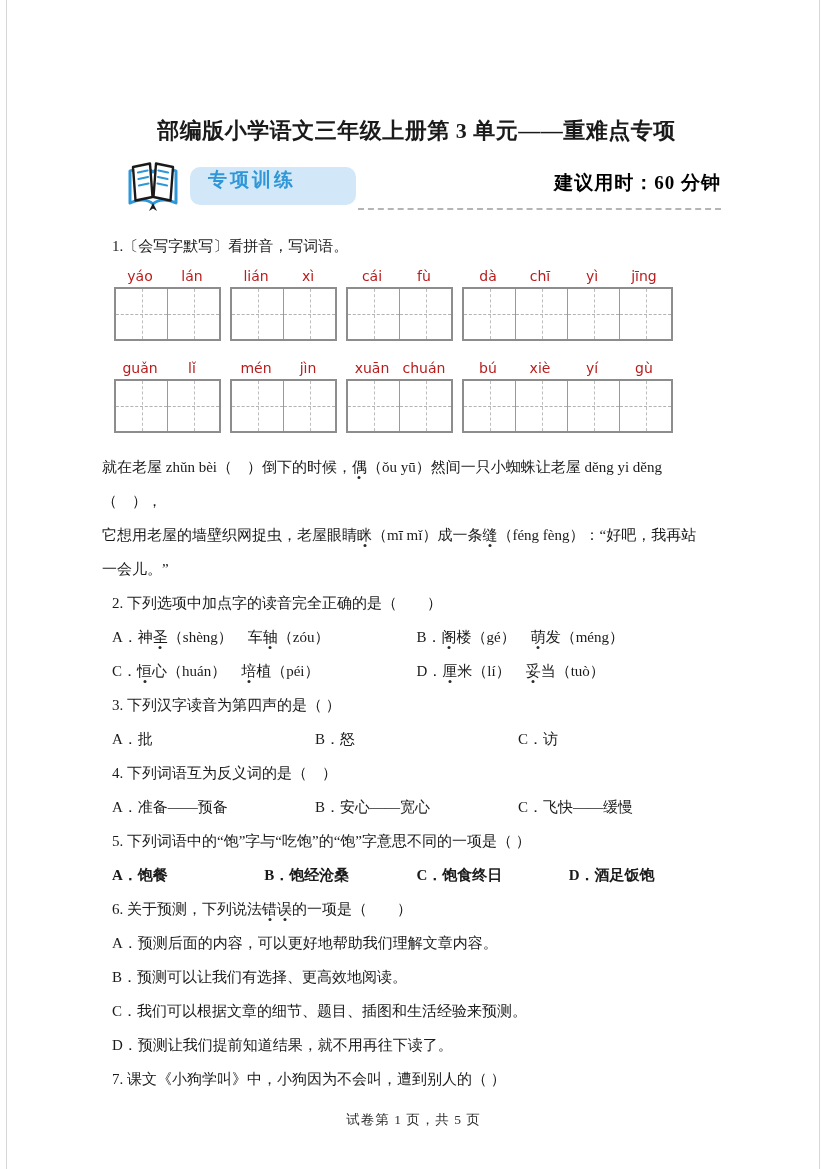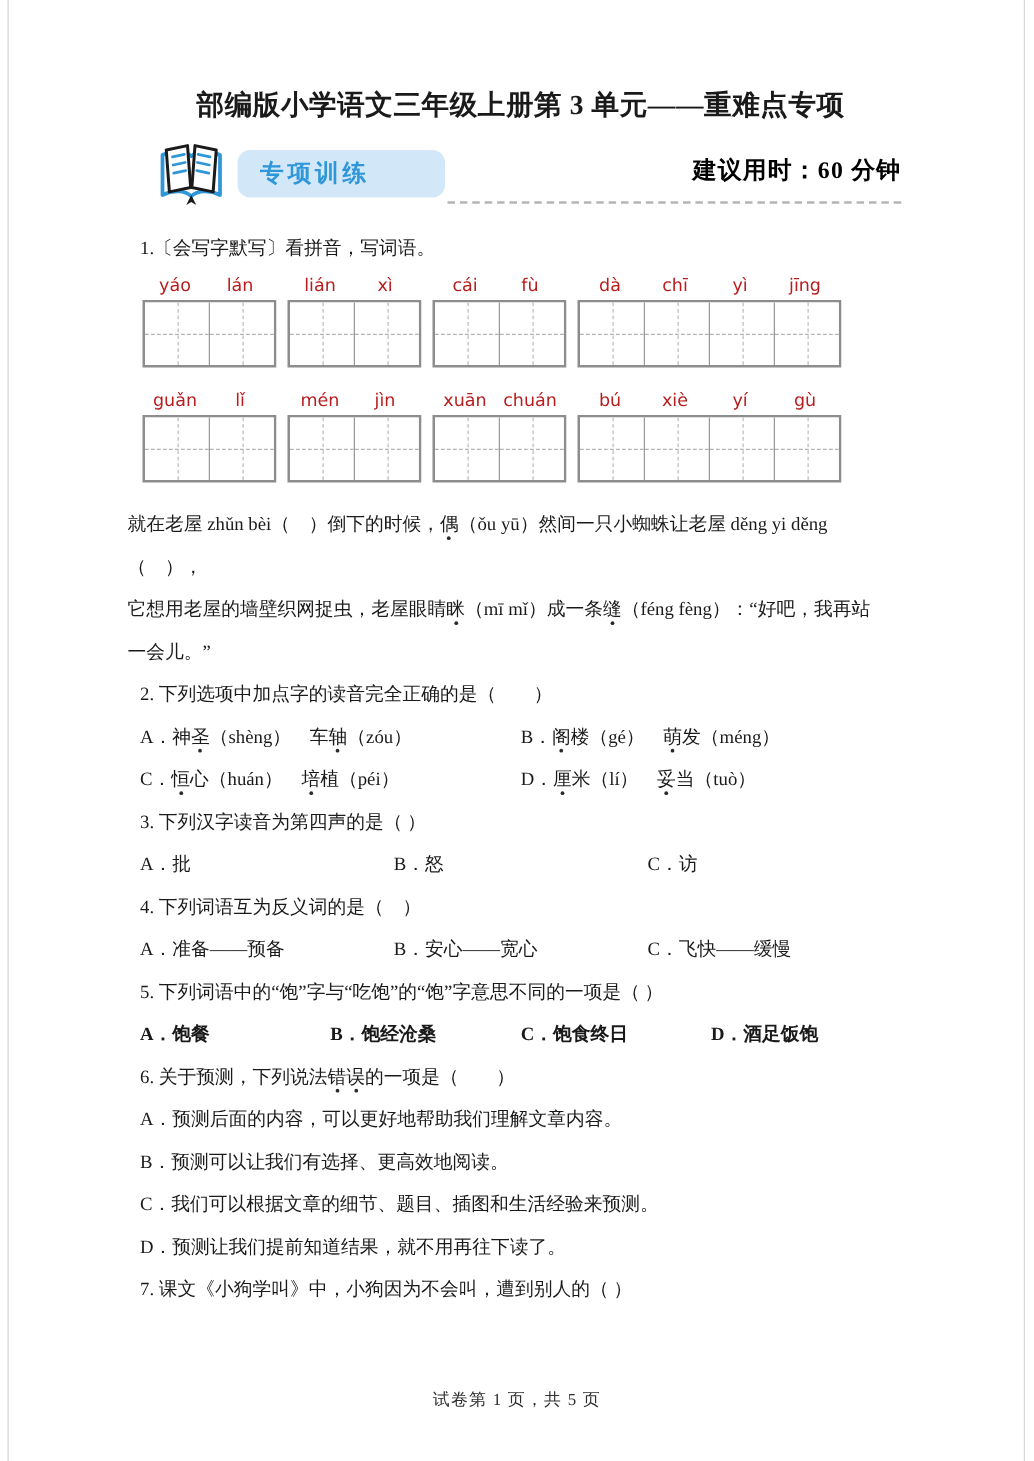--- a/index.html
+++ b/index.html
@@ -4,30 +4,30 @@
 <style>
   html,body{margin:0;padding:0;}
   body{
     width:827px;height:1169px;background:#ffffff;position:relative;
     font-family:"Liberation Serif","DejaVu Serif",serif;color:#1a1a1a;
     overflow:hidden;
   }
   .scan-edge{position:absolute;top:0;bottom:0;width:1px;background:#d6d6d6;}
   .scan-edge.left{left:6px;}
   .scan-edge.right{left:819px;}
-  .content{padding:70px 106px 0 112px;position:relative;}
+  .content{padding:117px 106px 0 112px;position:relative;}
   .title{
     margin:0;text-align:center;font-size:22px;font-weight:bold;line-height:28px;
     letter-spacing:0.5px;
   }
   .banner{margin-top:12px;height:58px;display:flex;align-items:center;position:relative;}
   .book-icon{width:54px;height:56px;margin-left:14px;flex:0 0 auto;}
   .banner-label{
     margin-left:10px;width:148px;height:38px;border-radius:10px;
-    display:flex;align-items:center;padding-left:18px;
+    display:flex;padding-left:18px;
     font-family:"Liberation Sans","DejaVu Sans",sans-serif;
     font-weight:bold;font-size:19px;letter-spacing:3px;
   }
   .time-note{
     margin-left:auto;font-size:19px;font-weight:bold;letter-spacing:1px;
     padding-bottom:6px;
   }
   .banner-dashes{position:absolute;left:246px;right:0;bottom:5px;border-bottom:2px dashed #b5b5b5;}
   #questions{margin-top:14px;font-size:15px;}
   .line{line-height:34px;margin:0;}

